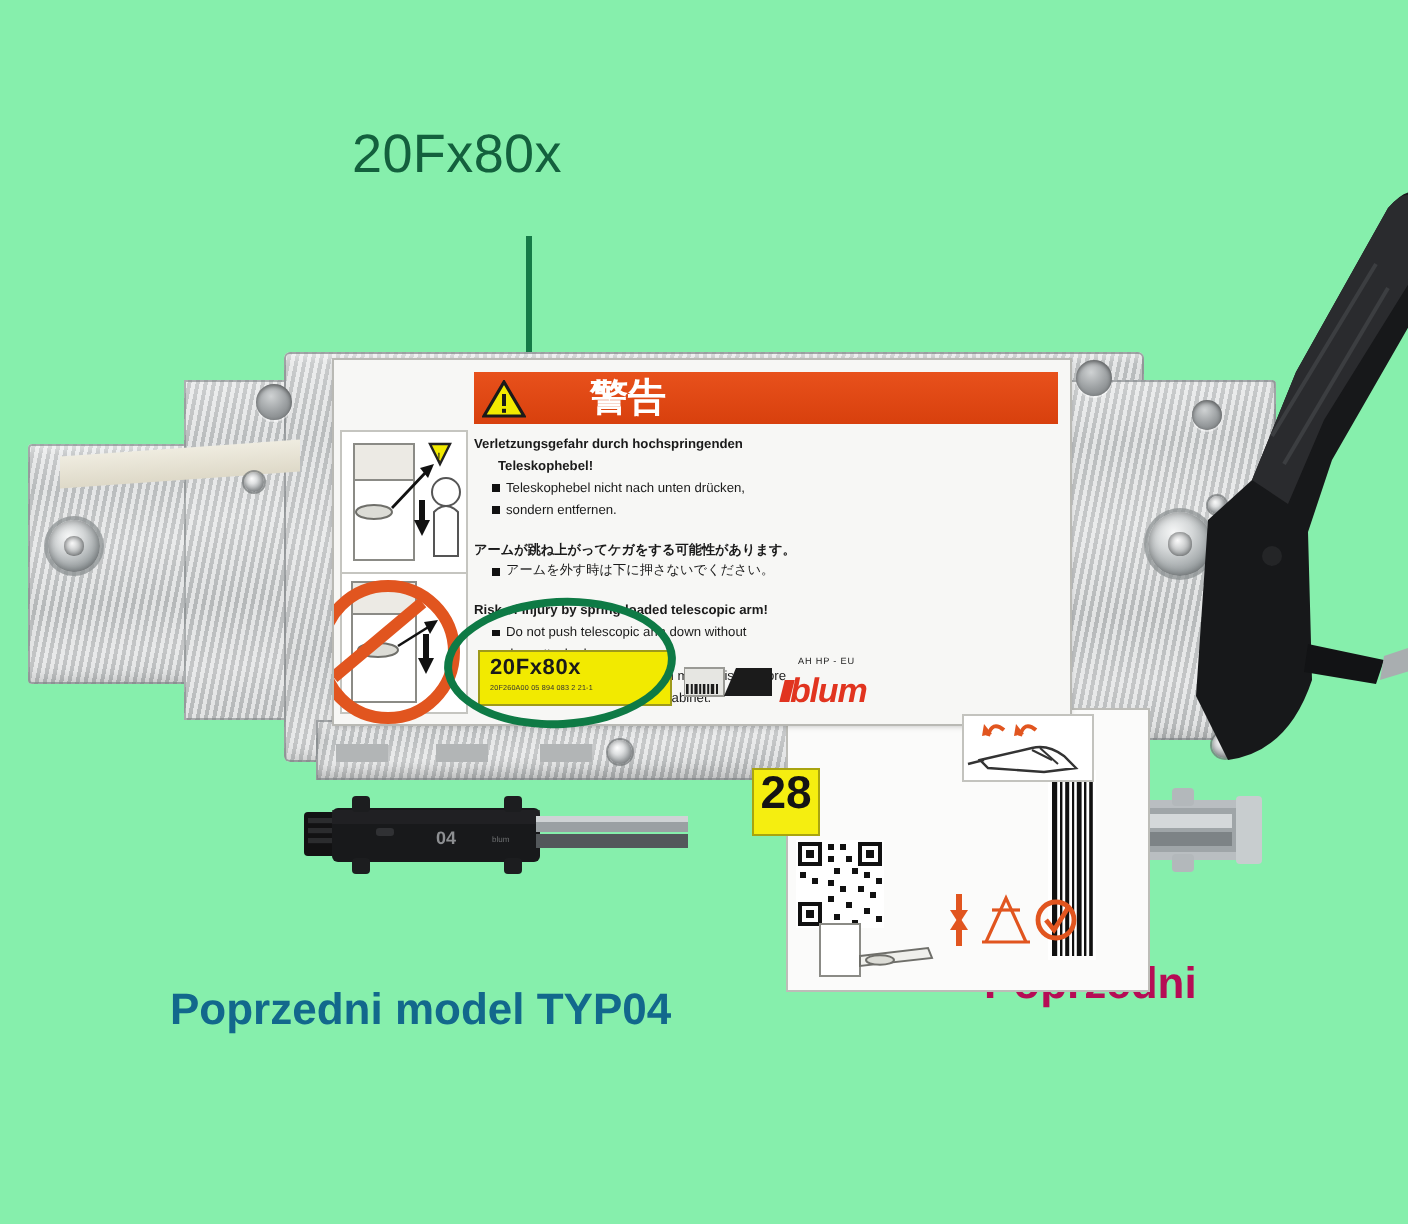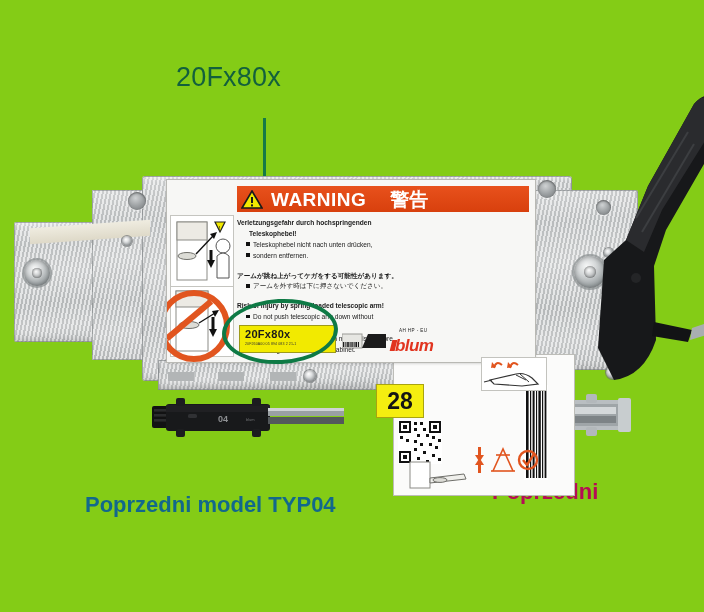--- a/index.html
+++ b/index.html
@@ -3,21 +3,21 @@
 <meta charset="utf-8">
 <style>
   html,body{margin:0;padding:0;}
   body{
     width:704px;height:612px;
     background:#ffffff;
     font-family:"Liberation Sans", sans-serif;
     overflow:hidden;
     position:relative;
   }
-  #stage{position:absolute;left:0;top:0;width:704px;height:612px;background:#84cc16;}
+  #stage{position:absolute;left:0;top:0;width:704px;height:612px;background:#86efac;}
 
   
   .callout-text{
     position:absolute;left:176px;top:62px;
     font-size:27px;font-weight:400;color:#13603d;
     letter-spacing:.2px;white-space:nowrap;
   }
   .callout-line{
     position:absolute;left:263px;top:118px;width:3px;height:212px;
     background:#157a47;
@@ -178,23 +178,23 @@
     position:absolute;left:228px;top:157px;font-size:17px;font-weight:700;
     color:#e1341f;font-style:italic;letter-spacing:-.6px;line-height:1;
   }
   .blum-tick{
     position:absolute;left:224px;top:160px;width:5px;height:11px;background:#e1341f;
     transform:skewX(-14deg);
   }
 
   
   .badge28{
-    position:absolute;left:369px;top:225px;width:46px;height:32px;
+    position:absolute;left:369px;top:225px;width:32px;height:32px;
     background:#f5ee10;box-shadow:0 0 0 1px #a9a40f;
-    display:flex;align-items:center;justify-content:center;z-index:14;
+    display:flex;justify-content:center;z-index:14;
   }
   .badge28 span{font-size:23px;font-weight:700;color:#141414;line-height:1;}
 
   
   .rlabel{
     position:absolute;left:386px;top:195px;width:180px;height:140px;
     background:#fbfbfa;box-shadow:0 0 0 1px #bdbdb8;z-index:11;
   }
   .qr{
     position:absolute;left:390px;top:260px;width:44px;height:44px;z-index:13;
@@ -319,21 +319,20 @@
         <div class="no-circle"></div>
         <div class="no-slash"></div>
       </div>
 
       <div class="warn-bar">
         <svg class="warn-tri" viewBox="0 0 22 19">
           <path d="M11 1 L21 18 L1 18 Z" fill="#f2ea00" stroke="#1a1a1a" stroke-width="1.6"></path>
           <rect x="10" y="7" width="2" height="6" fill="#1a1a1a"></rect>
           <rect x="10" y="14.4" width="2" height="2" fill="#1a1a1a"></rect>
         </svg>
-        <span class="warn-word">WARNING</span>
         <span class="warn-jp">警告</span>
       </div>
 
       <div class="txtcol">
         <div class="hd">Verletzungsgefahr durch hochspringenden</div>
         <div class="hd ind">Teleskophebel!</div>
         <ul>
           <li><span>Teleskophebel nicht nach unten drücken,</span></li>
           <li style="list-style:none;padding-left:7px;"><span>sondern entfernen.</span></li>
         </ul>

